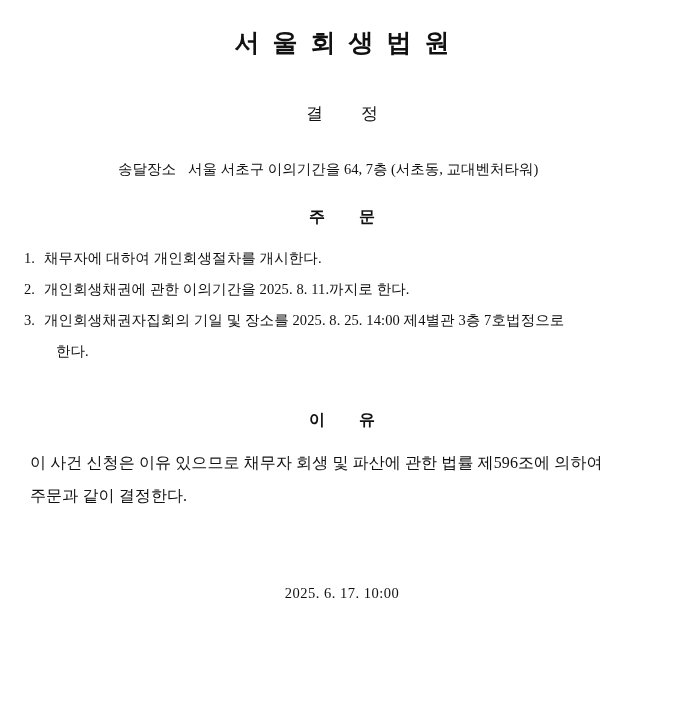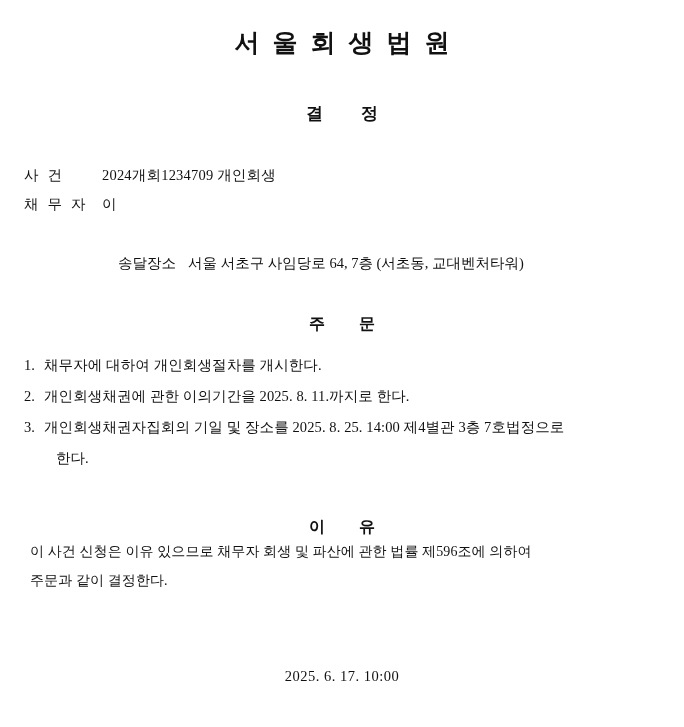--- a/index.html
+++ b/index.html
@@ -31,21 +31,21 @@
     font-weight: bold;
     letter-spacing: 13px;
     text-indent: 13px;
     margin-top: 28px;
     line-height: 1.2;
   }
 
   .doc-title {
     text-align: center;
     font-size: 17px;
-    font-weight: bold;
+    font-weight: normal;
     letter-spacing: 38px;
     text-indent: 38px;
     margin-top: 44px;
   }
 
   .section-title {
     text-align: center;
     font-size: 16px;
     font-weight: bold;
     letter-spacing: 34px;
@@ -78,21 +78,21 @@
     margin-left: 94px;
     font-size: 14.5px;
     line-height: 1.95;
   }
   .address-line .sp {
     display: inline-block;
     width: 12px;
   }
 
   
-  .order-title { margin-top: 37px; }
+  .order-title { margin-top: 24px; }
 
   .order-list {
     margin-top: 16px;
     font-size: 14.5px;
     line-height: 2.0;
   }
   .order-item {
     display: flex;
     align-items: flex-start;
     margin-bottom: 2px;
@@ -106,21 +106,22 @@
     flex: 1 1 auto;
     letter-spacing: 0.1px;
   }
   .order-cont {
     margin-left: 32px;
   }
 
   
   .reason-title { margin-top: 44px; }
   .reason-body {
-    font-size: 14px;
+    margin-top: 16px;
+    font-size: 16px;
     line-height: 2.05;
     padding-left: 6px;
     letter-spacing: 0.1px;
   }
   .reason-body .l2 { display: block; }
 
   
   .date-line {
     text-align: center;
     font-size: 14.5px;
@@ -130,34 +131,24 @@
 </style>
 </head>
 <body>
 
 <div class="page">
 
   <div class="court-title">서울회생법원</div>
 
   <div class="doc-title">결정</div>
 
-  <div class="case-block">
-    <div class="case-row">
-      <span class="case-label">사건</span>
-      <span class="case-value">2024개회1234709  개인회생</span>
-    </div>
-    <div class="case-row">
-      <span class="case-label">채무자</span>
-      <span class="case-value">이</span>
-    </div>
-  </div>
 
   <div class="address-block">
     <div class="address-line">
-      <span>송달장소</span><span class="sp"></span><span>서울 서초구 사임당로 64, 7층 (서초동, 교대벤처타워)</span>
+      <span>송달장소</span><span class="sp"></span><span>서울 서초구 이의기간을 64, 7층 (서초동, 교대벤처타워)</span>
     </div>
   </div>
 
   <div class="section-title order-title">주문</div>
 
   <div class="order-list">
     <div class="order-item">
       <span class="order-num">1.</span>
       <span class="order-text">채무자에 대하여 개인회생절차를 개시한다.</span>
     </div>

